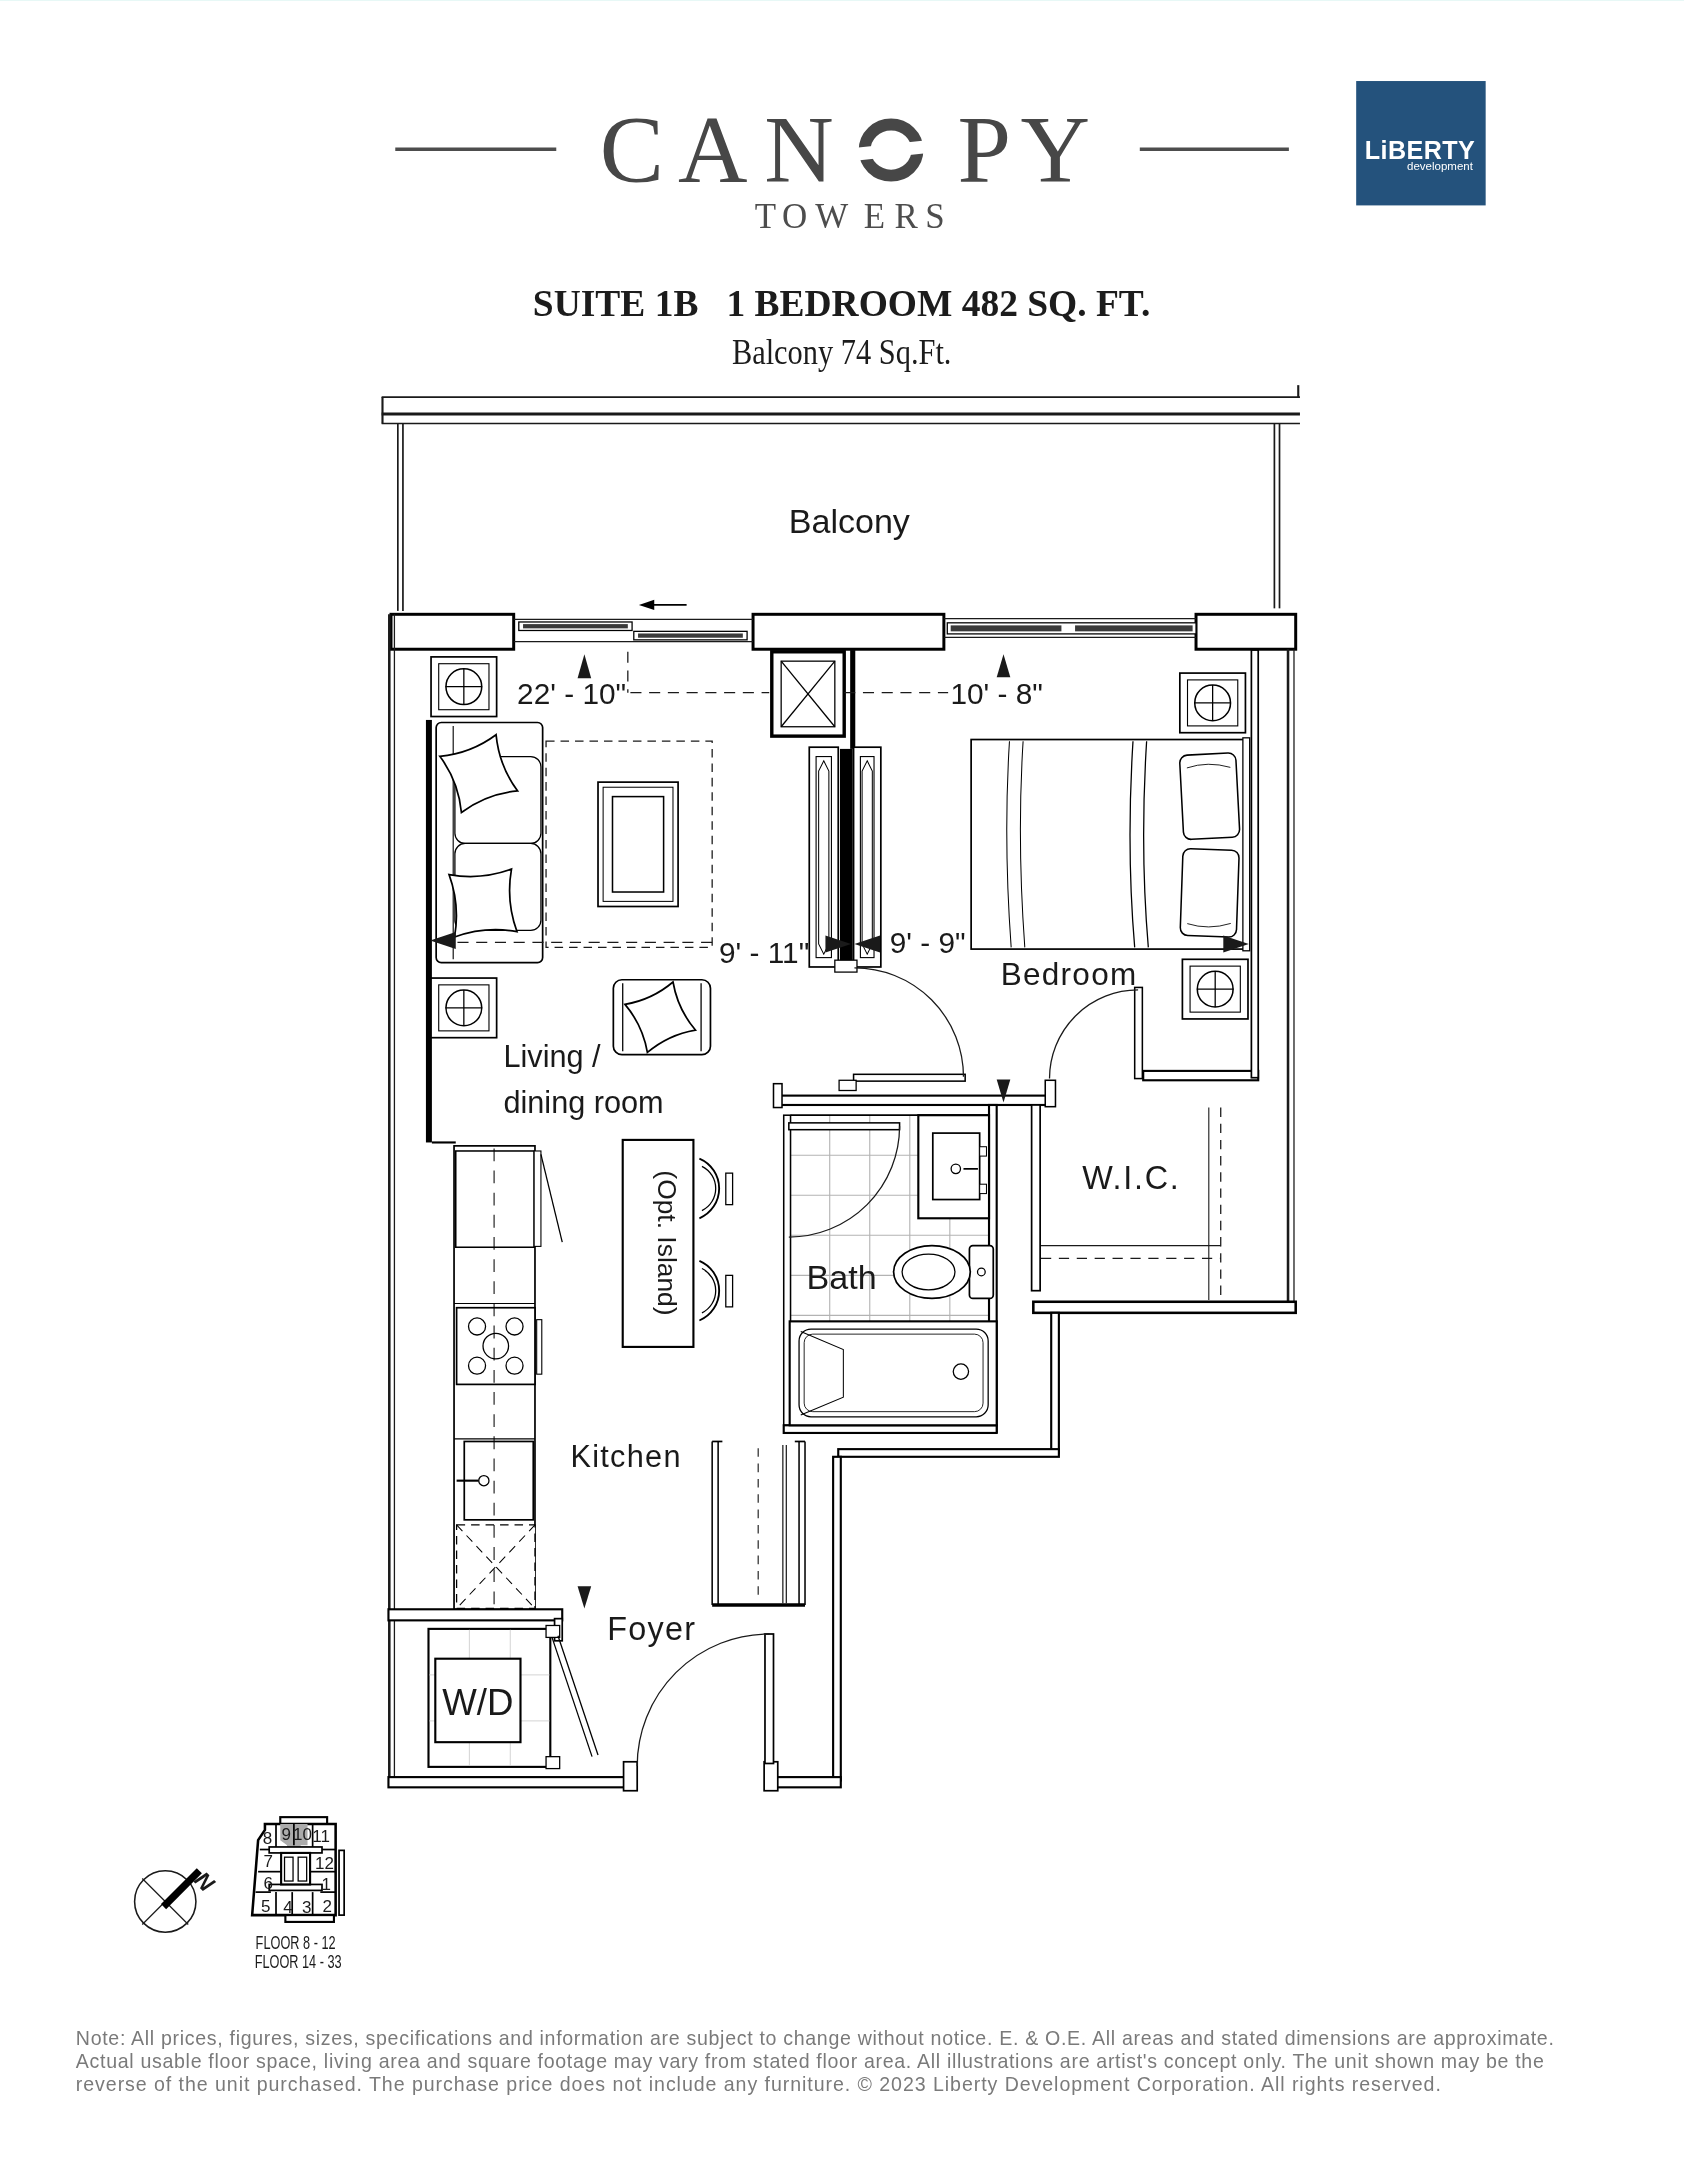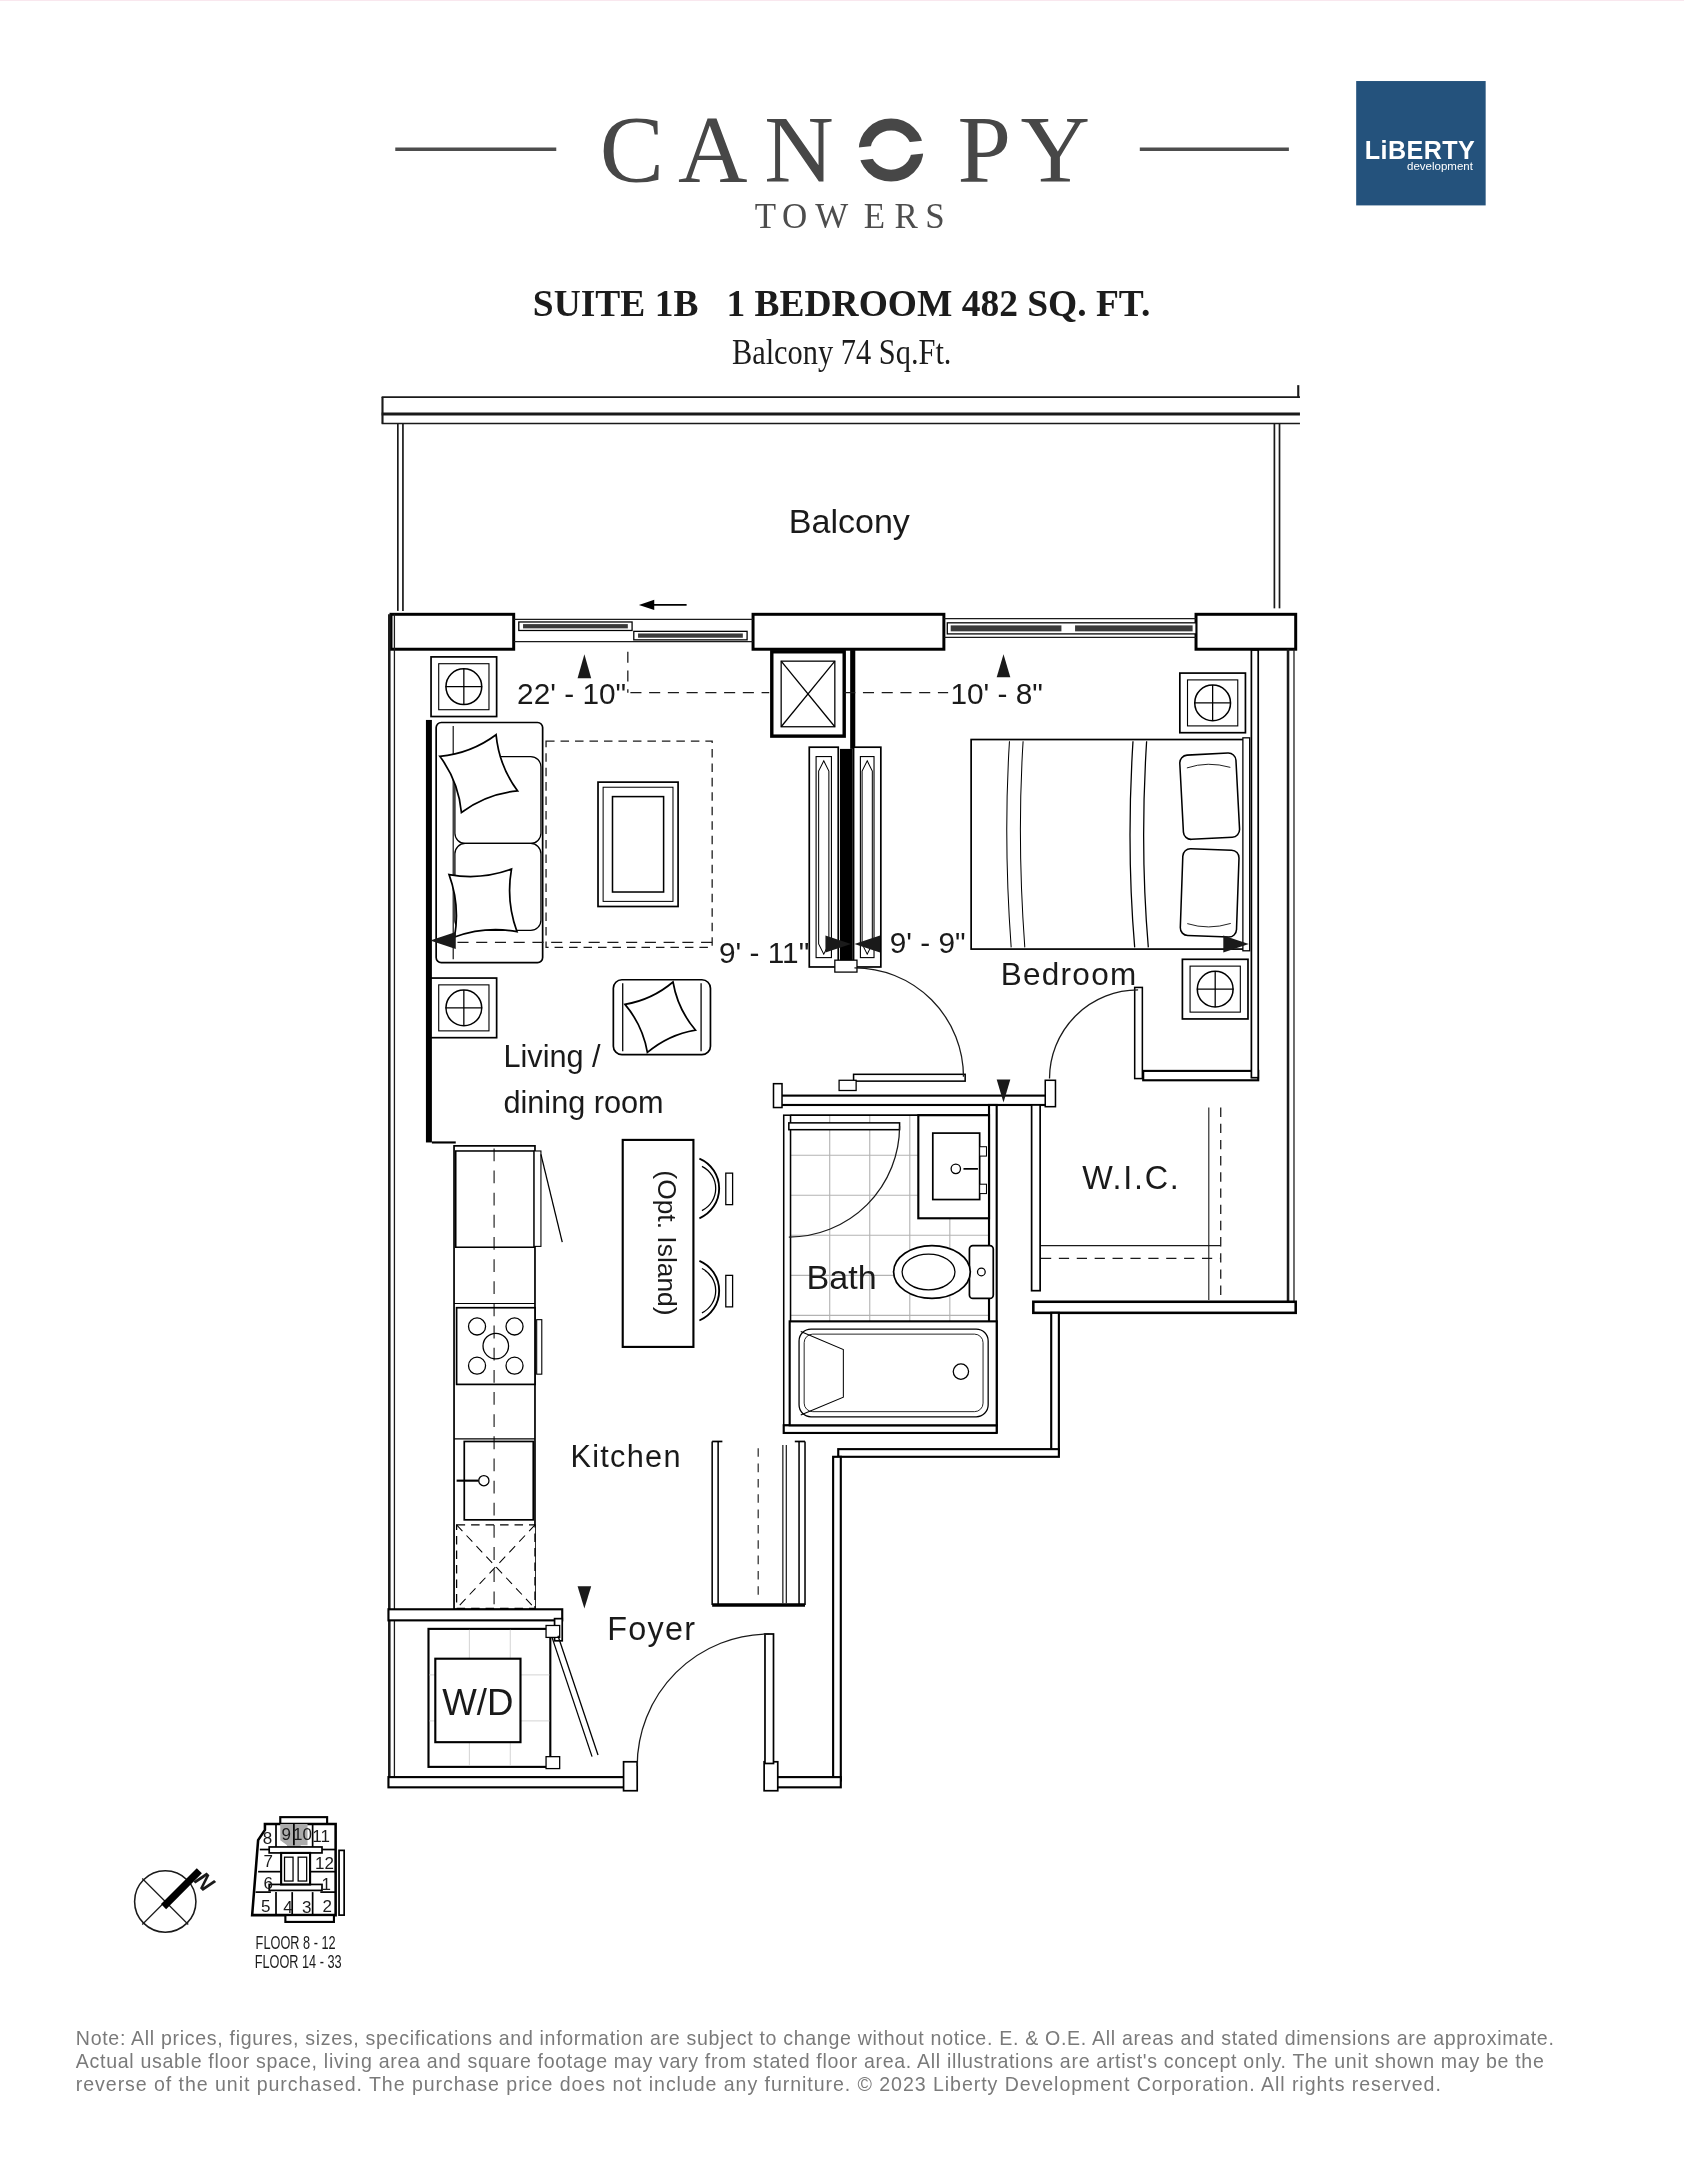--- a/index.html
+++ b/index.html
@@ -1,16 +1,16 @@
 <!DOCTYPE html>
 <html style="font-size:13.6px"><head>
 <meta charset="utf-8">
 <style>
   html,body{margin:0;padding:0;background:#fff;}
-  #page{width:1685px;height:2181px;position:relative;background:#be185d;overflow:hidden;}
+  #page{width:1685px;height:2181px;position:relative;background:#14b8a6;overflow:hidden;}
   svg text{font-family:"Liberation Sans",sans-serif;}
   .serif{font-family:"Liberation Serif",serif;}
 </style>
 </head>
 <body>
 <div id="page">
 <svg width="1685" height="2181" viewBox="0 0 1978 2560">
 <rect x="0" y="0" width="1978" height="2560" fill="#ffffff"></rect>
 
 <g id="header">

